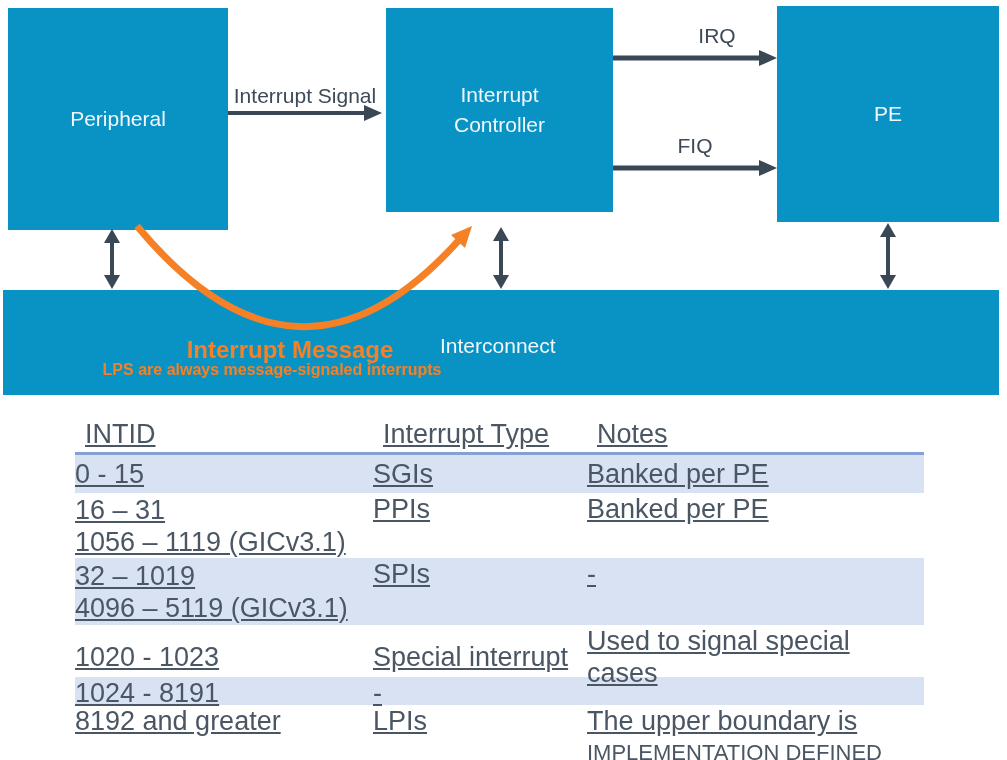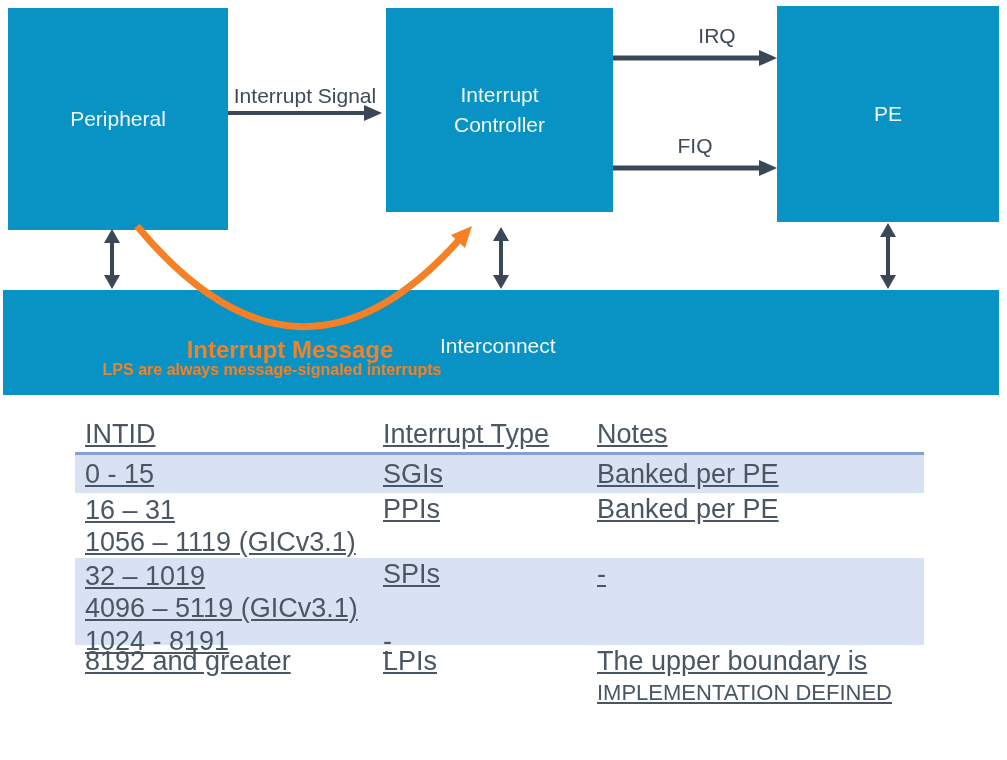--- a/index.html
+++ b/index.html
@@ -22,21 +22,21 @@
   .msg-main{left:150px;top:336px;width:280px;font-size:24px;}
   .msg-note{left:97px;top:361px;width:350px;font-size:16px;}
 
   svg.overlay{position:absolute;left:0;top:0;pointer-events:none;}
 
   
   .gic-table{position:absolute;left:75px;top:416px;width:849px;
        color:#4A5663;font-size:27px;font-weight:300;line-height:32px;text-decoration:underline;}
   .thead{display:grid;grid-template-columns:298px 214px 1fr;padding-left:10px;
        height:36px;align-items:center;border-bottom:3px solid #84A0D4;}
-  .trow{display:grid;grid-template-columns:298px 214px 1fr;padding-left:10px;
+  .trow{display:grid;grid-template-columns:298px 214px 1fr;padding-left:0;
        align-items:center;}
   .trow.band{background:#D9E2F3;}
   .cell span{display:block;}
   .cell span:empty{display:none;}
   .cell .smallcaps{font-size:22px;}
 </style>
 </head>
 <body>
 
 <div class="stage">
@@ -138,22 +138,31 @@
       <div class="cell">
         <span>32 – 1019</span>
         <span>4096 – 5119 (GICv3.1)</span>
       </div>
       <div class="cell" style="align-self:start;">SPIs</div>
       <div class="cell" style="align-self:start;">
         <span>-</span>
       </div>
     </div>
 
+    <div class="trow" style="height:36px;">
+      <div class="cell">
+        <span>1020 - 1023</span>
+      </div>
+      <div class="cell">Special interrupt</div>
+      <div class="cell">
+        <span>Used to signal special cases</span>
+      </div>
+    </div>
 
-    <div class="trow band" style="height:20px;">
+    <div class="trow band" style="height:28px;margin-top:16px;">
       <div class="cell">
         <span>1024 - 8191</span>
       </div>
       <div class="cell">
         <span>-</span>
       </div>
     </div>
 
     <div class="trow" style="height:63px;">
       <div class="cell" style="align-self:start;">

